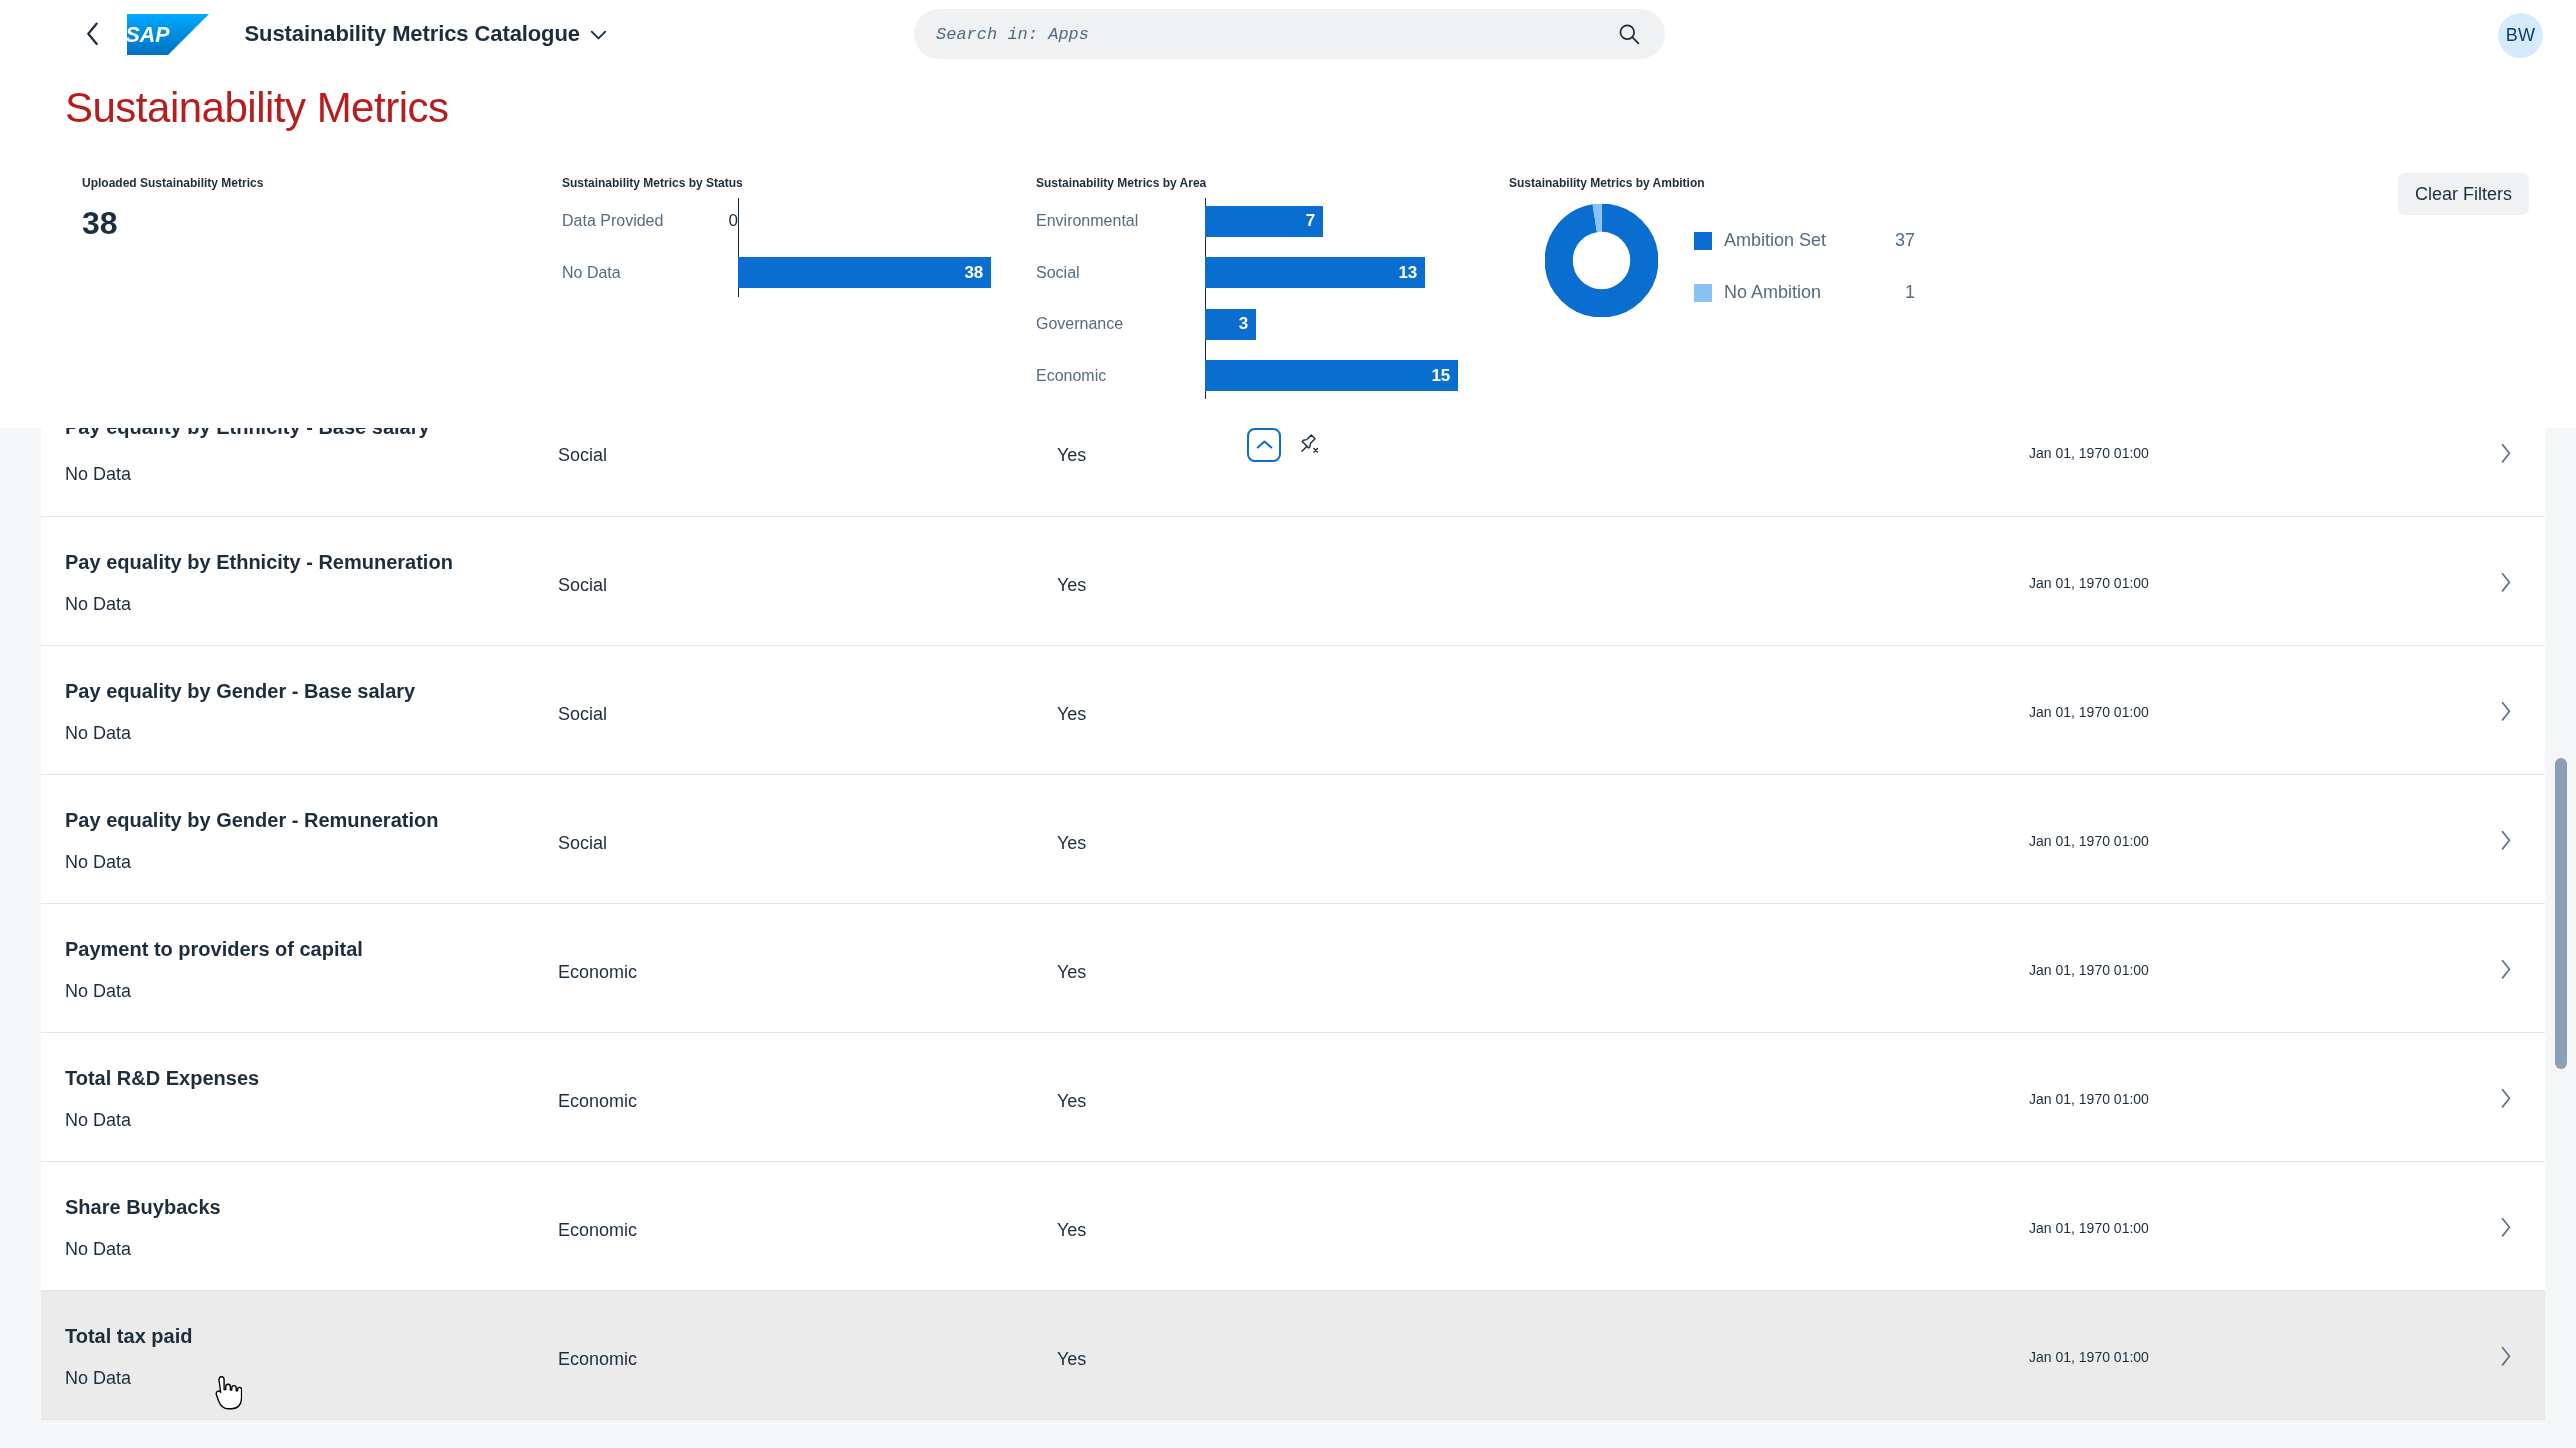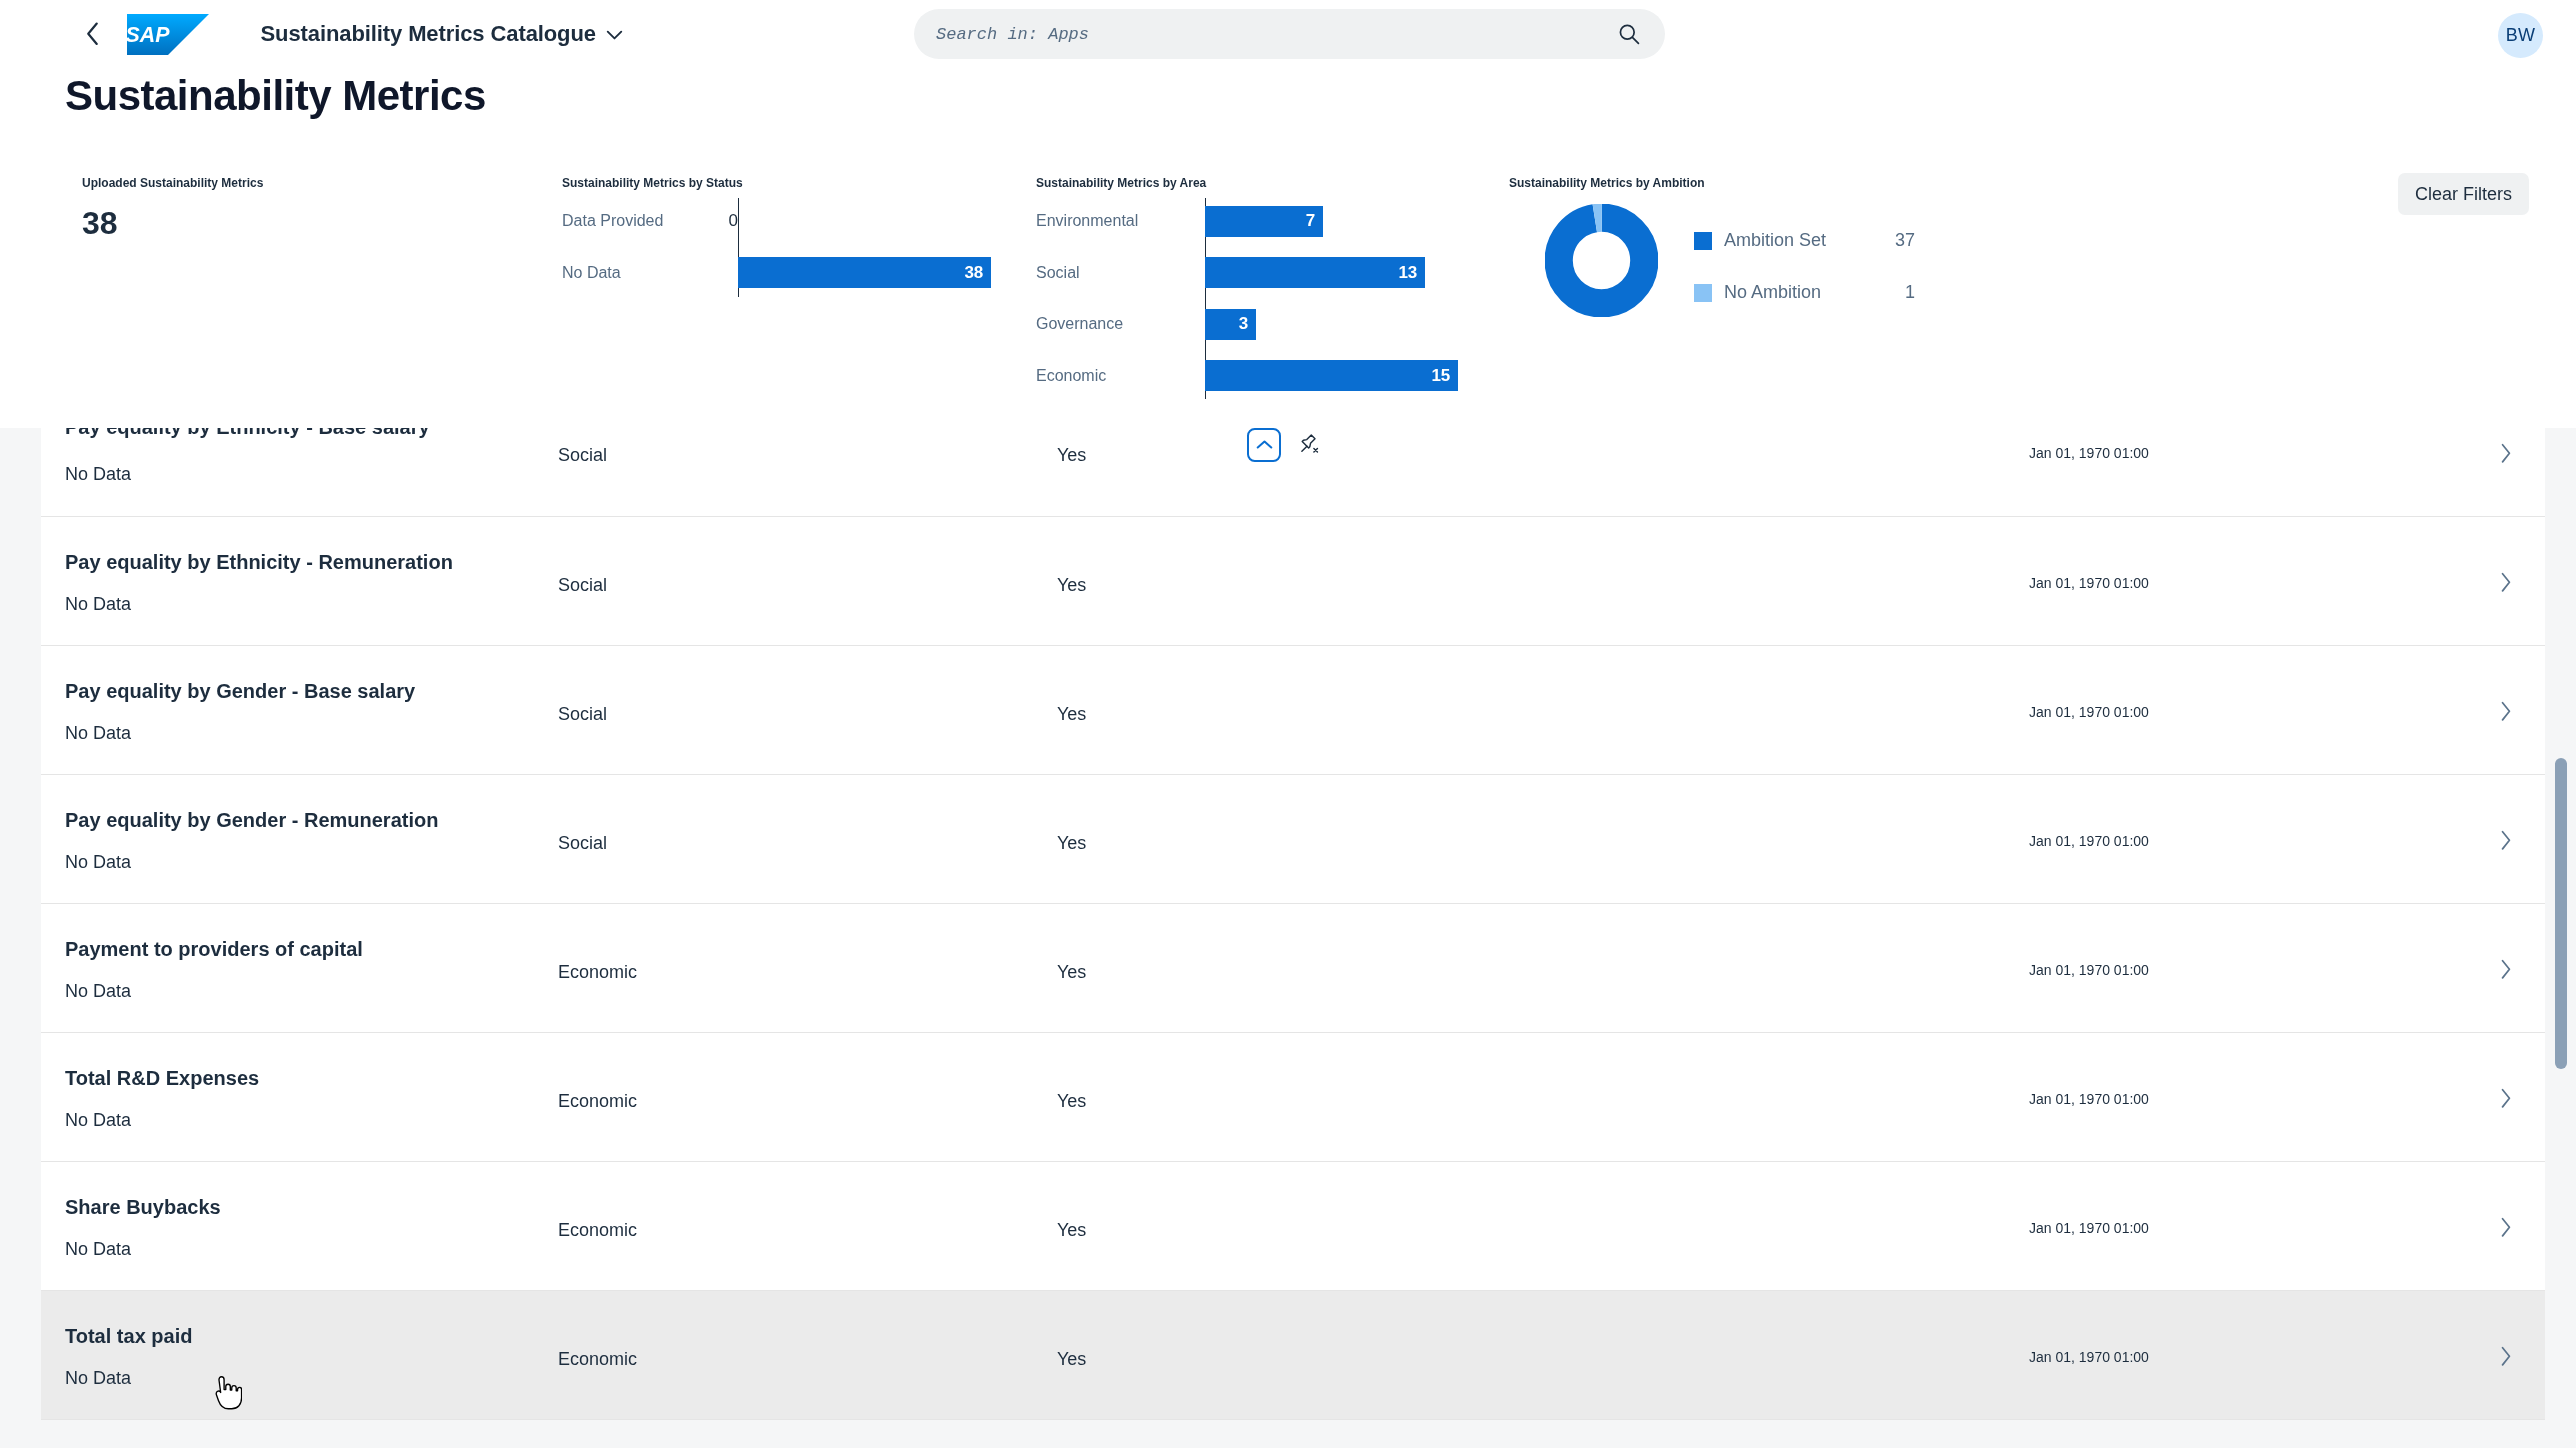--- a/index.html
+++ b/index.html
@@ -26,21 +26,21 @@
     border-radius: 5.2px; cursor: pointer;
   }
   .back-btn svg { display: block; }
   .sap-logo {
     margin-left: 15.5px;
     width: 82px; height: 41px;
     position: relative;
     display: flex; align-items: center; justify-content: center;
   }
   .app-title {
-    margin-left: 52px;
+    margin-left: 36px;
     font-size: 22px; font-weight: 700; color: #1d2d3e;
     letter-spacing: -0.1px;
     display: flex; align-items: center; gap: 10.3px;
     cursor: pointer;
   }
   .app-title .chev { display: inline-block; }
 
   .shell-search {
     position: absolute; left: 914px; top: 9.4px;
     width: 751px; height: 50px;
@@ -62,22 +62,22 @@
     position: absolute; right: 33px; top: 13px;
     width: 45px; height: 45px; border-radius: 50%;
     background: #d5eafd; color: #0a3e76;
     display: flex; align-items: center; justify-content: center;
     font-size: 18px; font-weight: 400; letter-spacing: 0.2px;
     cursor: pointer;
   }
 
   
   .page-title {
-    position: absolute; left: 65px; top: 72px;
-    font-size: 42px; font-weight: 700; color: #0f172a;
+    position: absolute; left: 65px; top: 84px;
+    font-size: 42px; font-weight: 400; color: #b91c1c;
     letter-spacing: -0.5px;
   }
 
   
   .chart-bar {
     position: absolute; left: 0; top: 163px;
     width: 2576px; height: 266px;
     background: #ffffff;
   }
   .card { position: absolute; }

